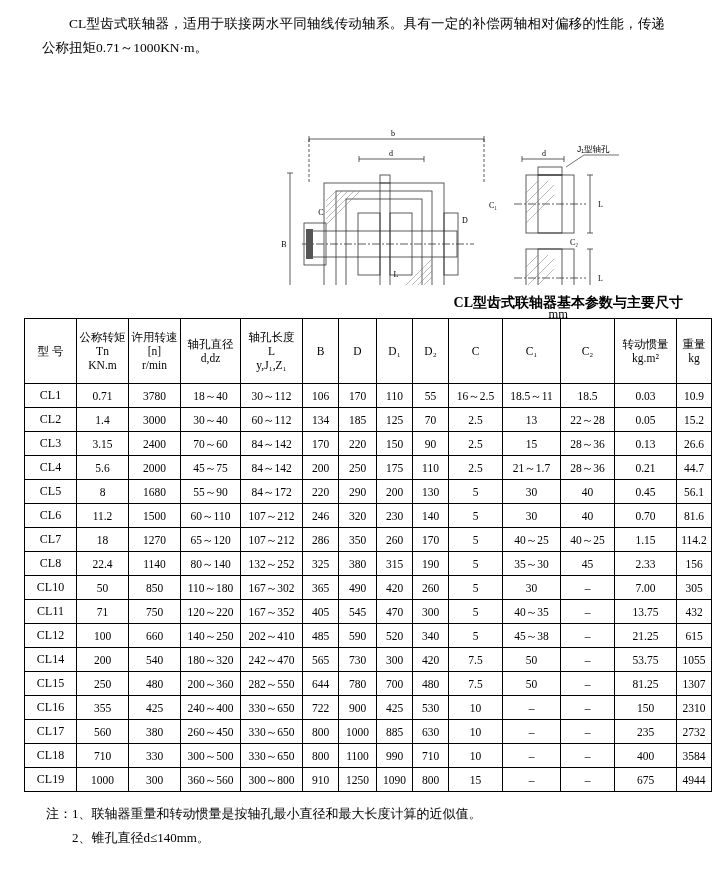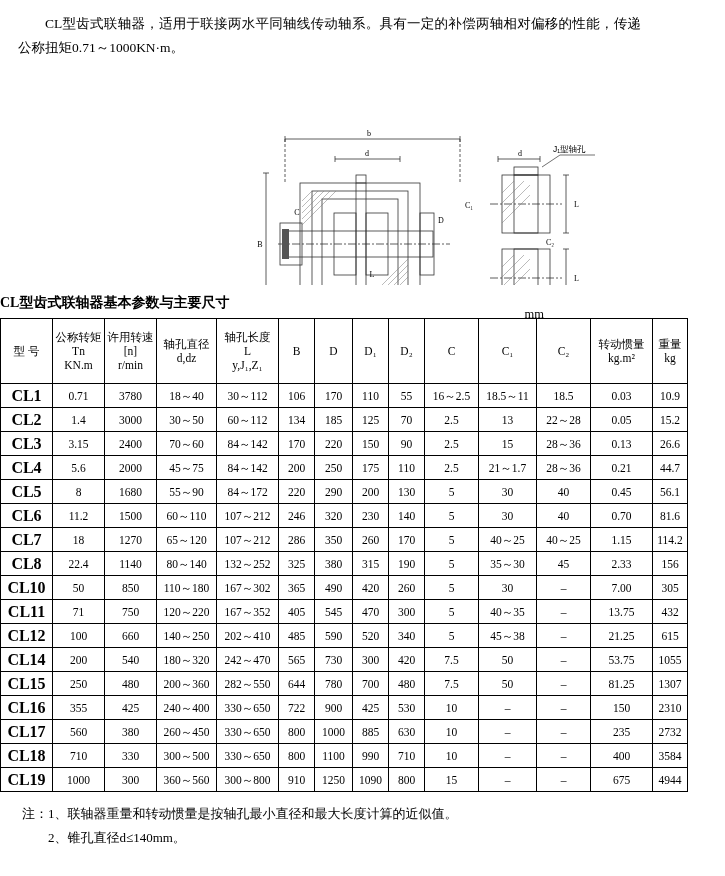--- a/index.html
+++ b/index.html
@@ -13,20 +13,21 @@
     font-family: "Liberation Serif", "DejaVu Serif", serif;
     color: #000000;
     position: relative;
     overflow: hidden;
   }
   .page {
     width: 659px;
     height: 876px;
     position: relative;
     box-sizing: border-box;
+    margin-left: 24px;
   }
   
   .intro {
     font-size: 13.5px;
     line-height: 1.75;
     padding: 12px 18px 0 18px;
     text-align: justify;
     text-justify: inter-ideograph;
   }
   .intro .ind { display: inline-block; width: 2em; }
@@ -35,21 +36,21 @@
   .figure-wrap {
     position: relative;
     height: 225px;
     margin-top: 4px;
   }
   .figure-svg { display: block; margin: 0 auto; }
 
   
   .table-caption {
     position: relative;
-    text-align: left;
+    text-align: right;
     font-size: 14px;
     font-weight: bold;
     margin-top: 6px;
     margin-bottom: 6px;
   }
   .table-caption .unit {
     position: absolute;
     right: 115px;
     top: 13px;
     font-weight: normal;
@@ -71,21 +72,21 @@
     padding: 1px 1px;
     line-height: 1.25;
   }
   table.params thead th {
     font-weight: normal;
     height: 62px;
   }
   table.params tbody td {
     height: 21px;
   }
-  table.params tbody td.model { font-size: 16px; font-weight: bold; }
+  table.params tbody td.model { font-size: 12px; }
   .hdr-line { display: block; }
 
   
   .notes {
     font-size: 13px;
     line-height: 1.85;
     padding: 10px 18px 0 22px;
   }
   .notes .n2 { padding-left: 2em; }
 </style>
@@ -283,21 +284,21 @@
           <td>16～2.5</td>
           <td>18.5～11</td>
           <td>18.5</td>
           <td>0.03</td>
           <td>10.9</td>
         </tr>
       <tr>
           <td class="model">CL2</td>
           <td>1.4</td>
           <td>3000</td>
-          <td>30～50</td>
+          <td>30～40</td>
           <td>60～112</td>
           <td>134</td>
           <td>185</td>
           <td>125</td>
           <td>70</td>
           <td>2.5</td>
           <td>13</td>
           <td>22～28</td>
           <td>0.05</td>
           <td>15.2</td>

